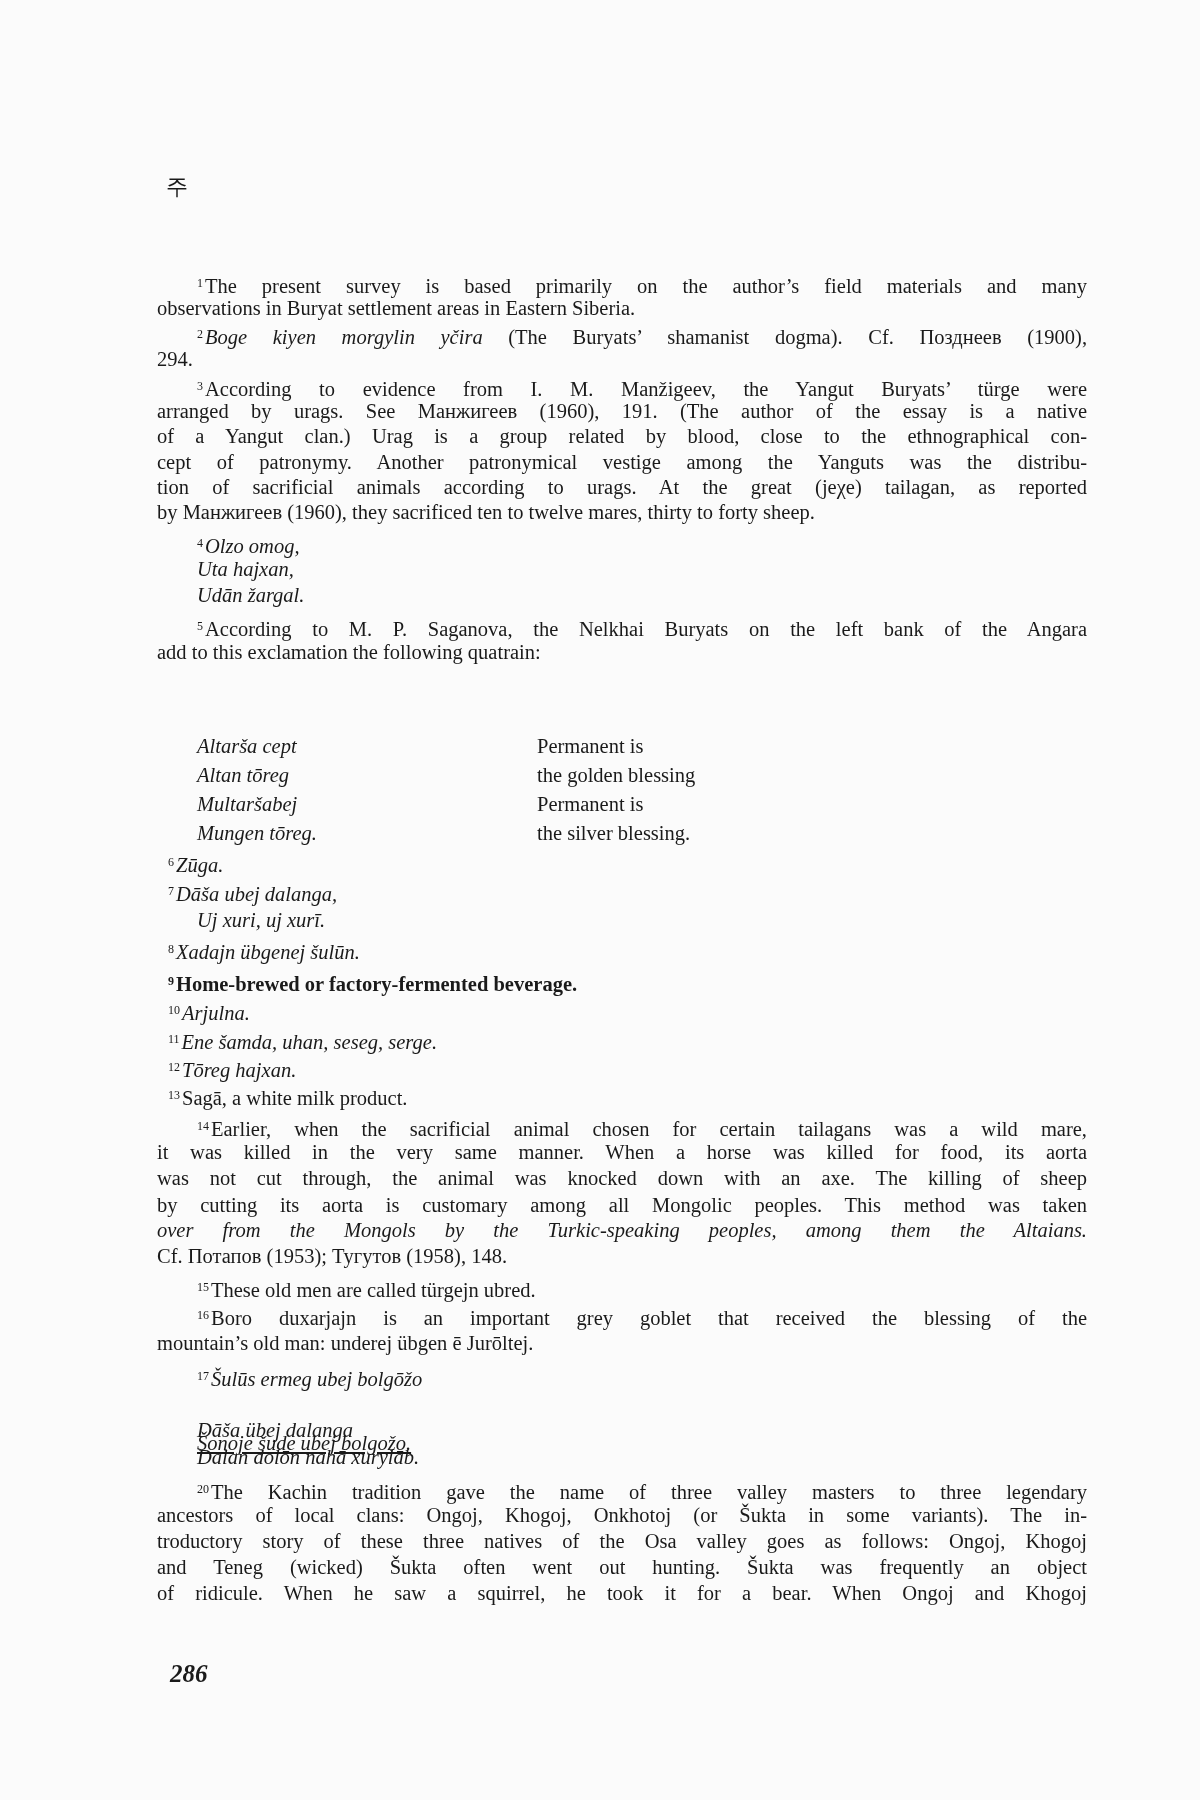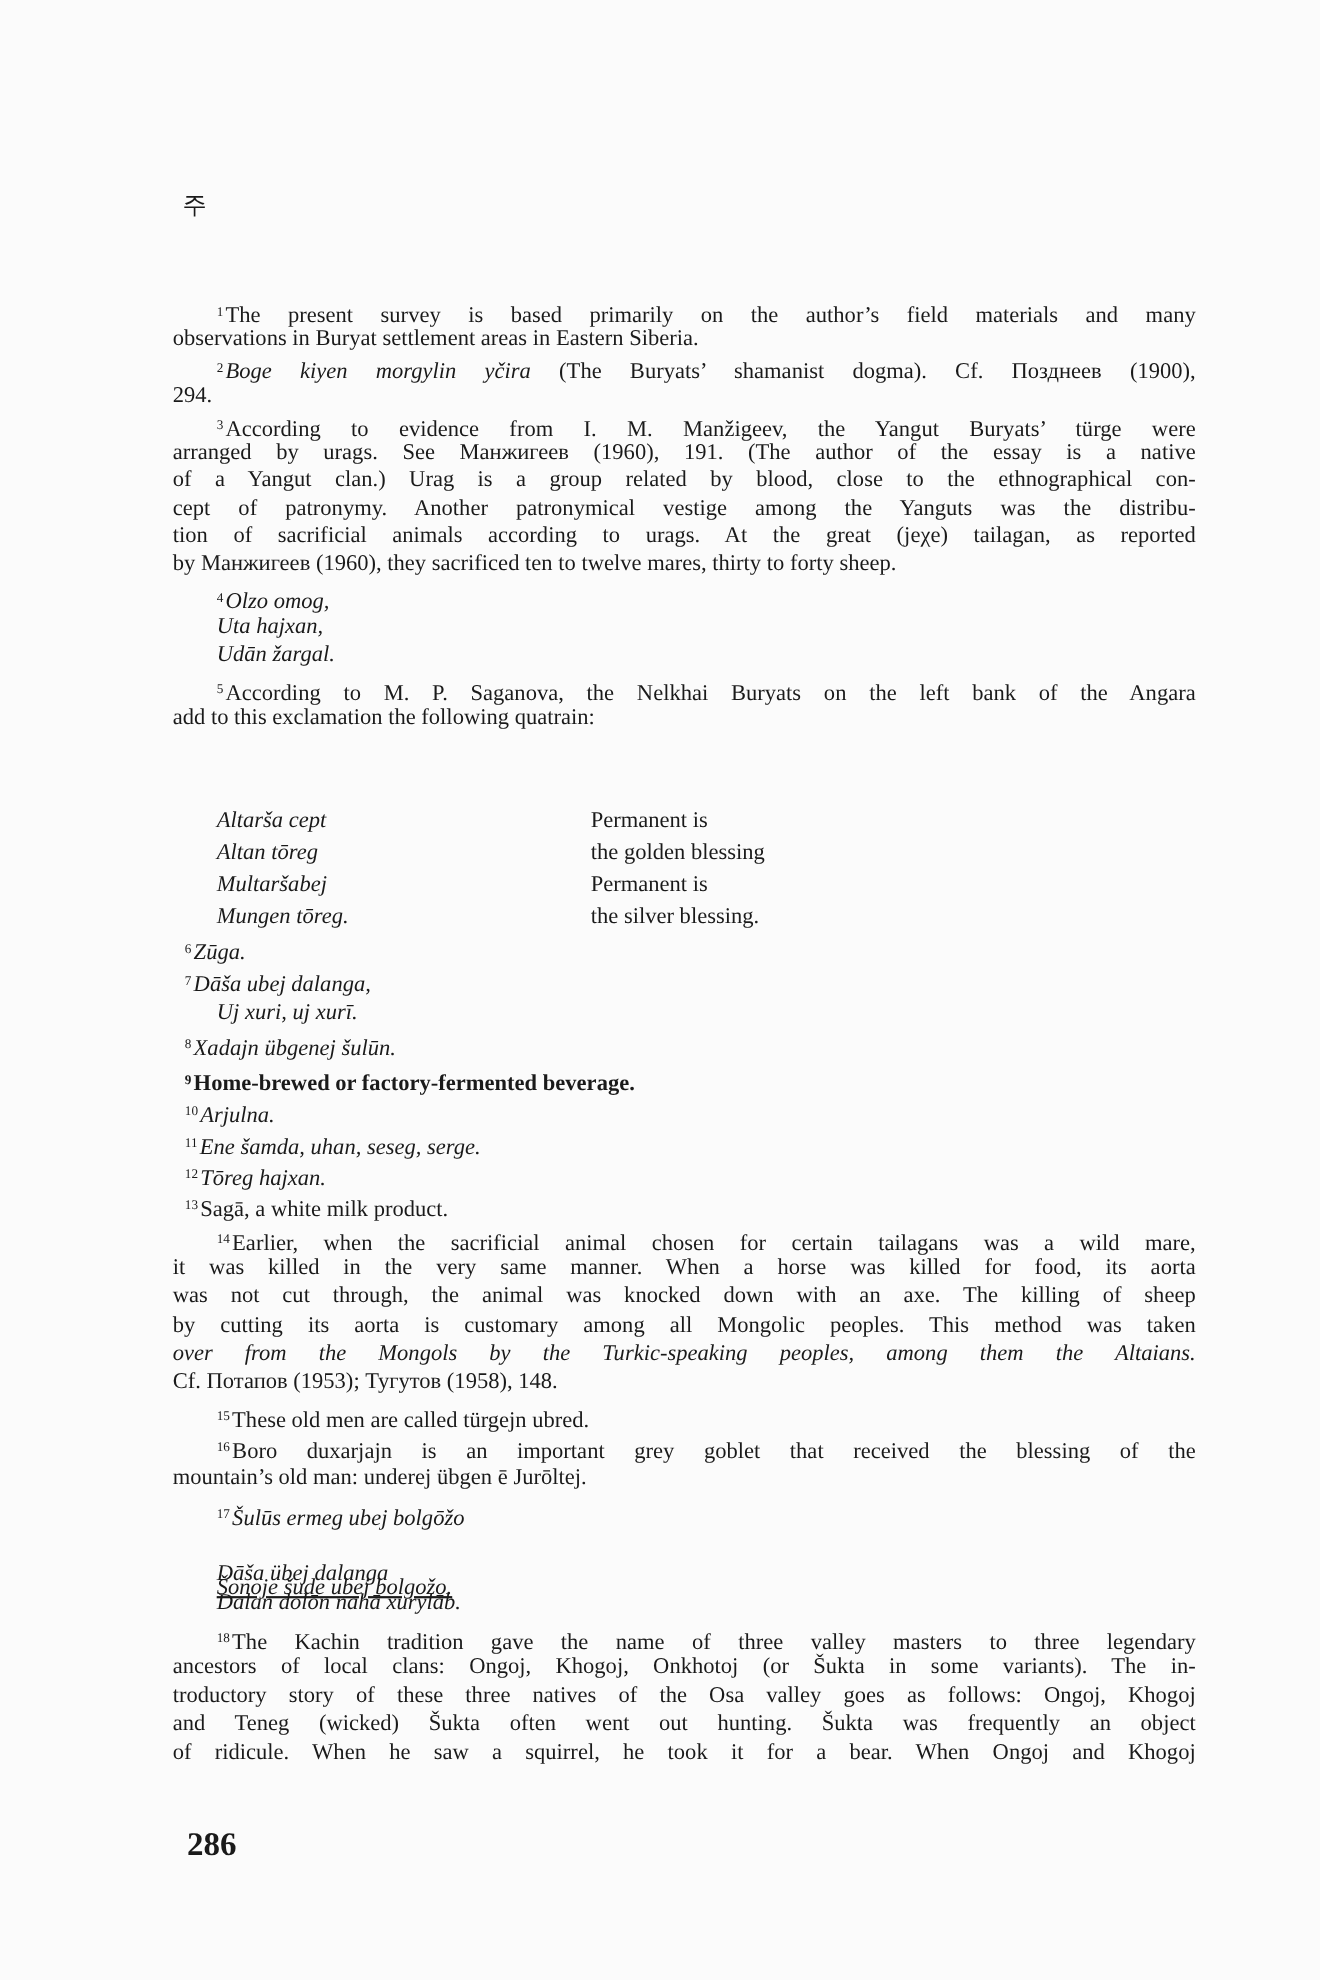--- a/index.html
+++ b/index.html
@@ -8,21 +8,21 @@
   .page { position:absolute; left:0; top:0; width:1200px; height:1800px; }
   .mark { position:absolute; left:166px; top:172px; font-size:22px; font-family:"DejaVu Sans",sans-serif; }
   .ln { position:absolute; left:157px; width:930px; font-size:20.5px; line-height:26px; white-space:nowrap; text-align:justify; text-align-last:justify;margin-top:44px; }
   .ln.last { text-align-last:left; }
   .ind { left:197px; width:890px; }
   .verse { left:197px; width:auto; text-align-last:left; }
   .vl { left:168px; width:auto; text-align-last:left; }
   .vr { left:537px; width:auto; text-align-last:left; }
   .it { font-style:italic; }
   sup { font-size:12px; vertical-align:6px; margin-right:2px; font-style:normal; }
-  .pgnum { position:absolute; left:170px; top:1660px; font-size:30px; font-weight:bold; }
+  .pgnum { position:absolute; left:170px; top:1660px; font-size:25px; font-weight:bold;font-style:italic; }
 </style>
 </head>
 <body>
 
 <div class="page">
   <div class="mark">주</div>
   <div id="notes">
       <div class="ln ind" style="top: 226px;"><sup>1</sup>The present survey is based primarily on the author’s field materials and many</div>
       <div class="ln last" style="top: 251px;">observations in Buryat settlement areas in Eastern Siberia.</div>
       <div class="ln ind" style="top: 277px;"><sup>2</sup><span class="it">Boge kiyen morgylin yčira</span> (The Buryats’ shamanist dogma). Cf. Позднеев (1900),</div>
@@ -61,20 +61,20 @@
       <div class="ln " style="top: 1148px;">by cutting its aorta is customary among all Mongolic peoples. This method was taken</div>
       <div class="ln " style="top: 1173px; font-style: italic;">over from the Mongols by the Turkic-speaking peoples, among them the Altaians.</div>
       <div class="ln last" style="top: 1199px;">Cf. Потапов (1953); Тугутов (1958), 148.</div>
       <div class="ln ind last" style="top: 1230px;"><sup>15</sup>These old men are called türgejn ubred.</div>
       <div class="ln ind" style="top: 1258px;"><sup>16</sup>Boro duxarjajn is an important grey goblet that received the blessing of the</div>
       <div class="ln last" style="top: 1286px;">mountain’s old man: underej übgen ē Jurōltej.</div>
       <div class="ln verse it" style="top: 1319px;"><sup>17</sup>Šulūs ermeg ubej bolgōžo</div>
       <div class="ln verse it" style="top: 1386px; text-decoration: underline;">Šonoje šude ubej bolgožo.</div>
       <div class="ln verse it" style="top: 1373px;">Dāša übej dalanga</div>
       <div class="ln verse it" style="top: 1400px;">Dalan dolōn nahā xurylāb.</div>
-      <div class="ln ind" style="top: 1432px;"><sup>18</sup>The Kachin tradition gave the name of three valley masters to three legendary</div>
+      <div class="ln ind" style="top: 1432px;"><sup>20</sup>The Kachin tradition gave the name of three valley masters to three legendary</div>
       <div class="ln " style="top: 1458px;">ancestors of local clans: Ongoj, Khogoj, Onkhotoj (or Šukta in some variants). The in-</div>
       <div class="ln " style="top: 1484px;">troductory story of these three natives of the Osa valley goes as follows: Ongoj, Khogoj</div>
       <div class="ln " style="top: 1510px;">and Teneg (wicked) Šukta often went out hunting. Šukta was frequently an object</div>
       <div class="ln " style="top: 1536px;">of ridicule. When he saw a squirrel, he took it for a bear. When Ongoj and Khogoj</div>
     </div>
   <div class="pgnum">286</div>
 </div>
 
 </body></html>

